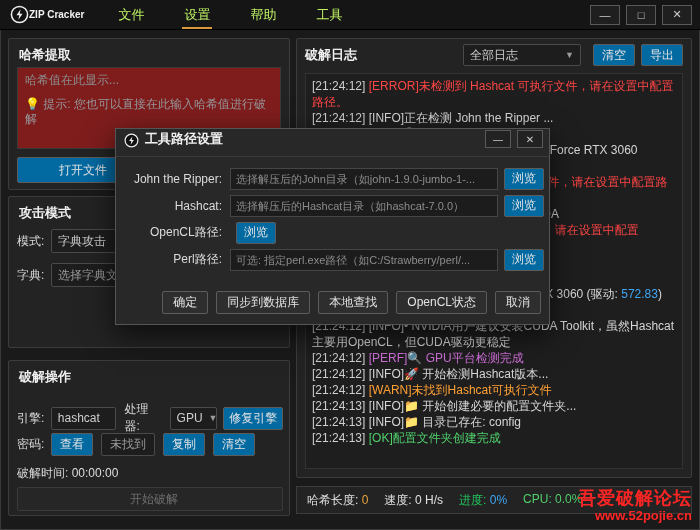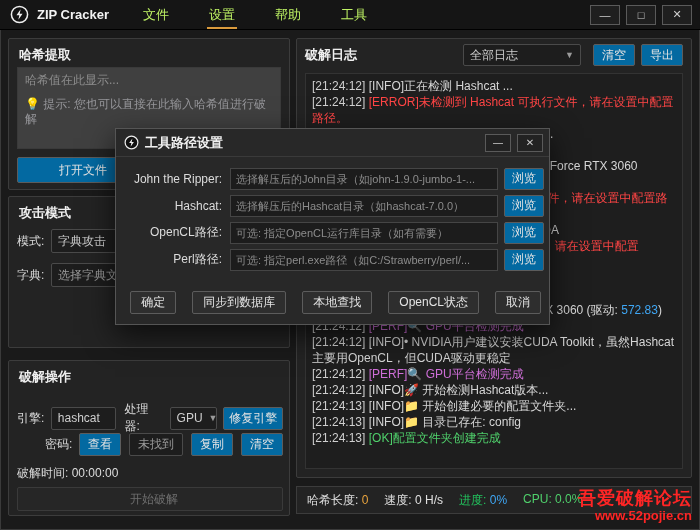--- a/index.html
+++ b/index.html
@@ -10,55 +10,55 @@
     font-family: "Liberation Sans", sans-serif;
     font-size: 12px;
     color: #ddd;
     overflow: hidden;
     box-shadow: inset 0 0 0 1px #3a3a3a;
   }
   
   .titlebar { position:absolute; left:0; top:0; width:700px; height:30px;
     background:#151515; border-bottom:1px solid #000; display:flex; align-items:center; }
   .logo { width:19px; height:19px; margin-left:10px; flex:0 0 auto; }
-  .app-title { font-weight:bold; font-size:13px; color:#f2f2f2; margin-left:8px; }
+  .app-title { font-weight:bold; font-size:10px; color:#f2f2f2; }
   .menus { display:flex; margin-left:14px; }
   .menu-item { padding:5px 14px; margin:0 6px; color:#bef264; font-size:13px; position:relative; }
   .menu-item.active::after { content:""; position:absolute; left:12px; right:12px; bottom:0;
     height:2px; background:#d99a3d; }
   .winbtns { margin-left:auto; display:flex; gap:6px; margin-right:8px; }
   .winbtn { width:30px; height:20px; border:1px solid #5a5a5a; background:#1f1f1f; color:#cfcfcf;
     display:flex; align-items:center; justify-content:center; font-size:11px; }
   
   .panel { position:absolute; background:#232323; border:1px solid #3c3c3c; border-radius:2px; }
   .panel-title { font-weight:bold; font-size:13px; color:#efefef; padding:7px 10px 0; }
   .lbl { color:#d8d8d8; }
   .btn { background:#0369a1; border:1px solid #5c5c5c; color:#e3e3e3; border-radius:2px;
     display:inline-flex; align-items:center; justify-content:center; font-size:12px; }
   .field { background:#1d1d1d; border:1px solid #4a4a4a; color:#cfcfcf; border-radius:2px;
     display:inline-flex; align-items:center; padding:0 6px; overflow:hidden; white-space:nowrap; }
   .selectbox { justify-content:space-between; }
   .arrow { font-size:9px; color:#9a9a9a; margin-left:6px; }
   
   #hash-panel { left:8px; top:38px; width:282px; height:152px; }
   .hash-area { position:absolute; left:8px; top:28px; width:264px; height:82px;
-    background:#404040; border:1px solid #3a3a3a; padding:5px 7px; color:#8d8d8d; line-height:15px; }
+    background:#7f1d1d; border:1px solid #3a3a3a; padding:5px 7px; color:#8d8d8d; line-height:15px; }
   .hash-tip { margin-top:9px; color:#96969a; }
   .open-btn { position:absolute; left:8px; top:118px; width:132px; height:26px; }
   
   #attack-panel { left:8px; top:196px; width:282px; height:152px; }
   .att-row1 { position:absolute; left:8px; top:32px; display:flex; align-items:center; }
   .att-row2 { position:absolute; left:8px; top:66px; display:flex; align-items:center; }
   .att-lbl { width:34px; }
   .att-field { width:170px; height:24px; }
   .dict-text { color:#9a9a9a; }
   
   #operate-panel { left:8px; top:360px; width:282px; height:156px; }
   .op-row1 { position:absolute; left:8px; top:40px; width:266px; display:flex; align-items:center; }
-  .op-row2 { position:absolute; left:8px; top:72px; width:266px; display:flex; align-items:center;justify-content:flex-end; }
+  .op-row2 { position:absolute; left:8px; top:72px; width:266px; display:flex; align-items:center; }
   .op-row3 { position:absolute; left:8px; top:104px; }
   .start-btn { position:absolute; left:8px; top:126px; width:266px; height:24px;
     background:#262626; border-color:#3a3a3a; color:#6e6e6e;padding-left:8px; }
   
   #log-panel { left:296px; top:38px; width:396px; height:440px; }
   .log-header { position:absolute; left:0; top:0; width:100%; height:32px;
     display:flex; align-items:center; padding:0 8px; }
   .log-title { font-weight:bold; font-size:13px; color:#efefef; margin-right:auto; }
   .log-select { width:118px; height:22px; margin-right:6px; }
   .log-btn { width:42px; height:22px; margin-left:6px; }
@@ -77,36 +77,36 @@
     background:#232323; border:1px solid #3c3c3c; display:flex; align-items:center; padding:0 10px; }
   .status-item { margin-right:16px; white-space:nowrap; }
   
   #watermark { position:absolute; right:8px; bottom:6px; text-align:right; z-index:60;
     color:#ff2525; font-weight:bold; line-height:1.15; }
   .wm1 { font-size:18px; letter-spacing:1px; }
   .wm2 { font-size:13px; }
   
   #dialog { position:absolute; left:115px; top:128px; width:435px; height:197px;
     background:#282828; border:1px solid #555; box-shadow:0 10px 28px rgba(0,0,0,.65); z-index:50; }
-  .dlg-titlebar { height:28px; display:flex; align-items:center; border-bottom:1px solid #3a3a3a;
-    padding:0 6px; }
+  .dlg-titlebar { height:28px; display:flex; align-items:flex-end; border-bottom:1px solid #3a3a3a;
+    padding:8px 6px; }
   .dlg-logo { width:15px; height:15px; margin:0 6px 0 2px; }
   .dlg-title { font-weight:bold; font-size:13px; color:#f0f0f0; }
   .dlg-winbtns { margin-left:auto; display:flex; gap:6px; }
   .dlg-winbtn { width:26px; height:18px; border:1px solid #5a5a5a; background:#222; color:#ccc;
     display:flex; align-items:center; justify-content:center; font-size:10px; }
   .dlg-rows { padding-top:8px; }
   .dialog-row { height:27px; display:flex; align-items:center; padding-left:6px; }
   .dlg-label { width:100px; text-align:right; margin-right:8px; color:#dcdcdc; font-size:12px; }
   .dlg-input { width:268px; height:22px; background:#1c1c1c; border:1px solid #454545;
     color:#bbb; font-size:11px; padding:0 5px; outline:none;
     font-family:"Liberation Sans", sans-serif; }
   .dlg-input::placeholder { color:#8c8c8c; opacity:1; }
   .dlg-browse { width:40px; height:22px; margin-left:6px; }
-  .dialog-buttons { position:absolute; right:8px; bottom:10px; display:flex; gap:16px; }
+  .dialog-buttons { position:absolute; right:8px; bottom:10px; display:flex; gap:8px; }
   .dlg-action { height:23px; padding:0 10px; background:#2e2e2e; }
 </style>
 </head>
 <body>
 
 <div class="titlebar">
   <svg class="logo" viewBox="0 0 20 20">
     <circle cx="10" cy="10" r="8.5" fill="#111" stroke="#eee" stroke-width="1.6"></circle>
     <path d="M11.2 4.5 L6.8 10.8 H9.8 L8.8 15.5 L13.2 9.2 H10.2 Z" fill="#eee"></path>
   </svg>
@@ -182,37 +182,37 @@
   <div class="log-header">
     <span class="log-title">破解日志</span>
     <div class="field selectbox log-select">
       <span>全部日志</span>
       <span class="arrow">▼</span>
     </div>
     <div class="btn log-btn">清空</div>
     <div class="btn log-btn">导出</div>
   </div>
   <div class="log-area">
-      <div class="log-line"><span class="c-time">[21:24:12] </span><span class="c-info">[INFO]正在检测 Hashcat ...</span></div>
       <div class="log-line"><span class="c-time">[21:24:12] </span><span class="c-error">[ERROR]未检测到 Hashcat 可执行文件，请在设置中配置路径。</span></div>
       <div class="log-line"><span class="c-time">[21:24:12] </span><span class="c-info">[INFO]正在检测 John the Ripper ...</span></div>
       <div class="log-line"><span class="c-time">[21:24:12] </span><span class="c-info">[INFO]🔍 开始检测GPU平台...</span></div>
       <div class="log-line"><span class="c-time">[21:24:12] </span><span class="c-info">[INFO]🔍 检测到NVIDIA GPU: GeForce RTX 3060</span></div>
       <div class="log-line"><span class="c-time">[21:24:12] </span><span class="c-info">[INFO]正在检查引擎可用性...</span></div>
       <div class="log-line"><span class="c-time">[21:24:12] </span><span class="c-error">[ERROR]未检测到 John 可执行文件，请在设置中配置路径。</span></div>
       <div class="log-line"><span class="c-time">[21:24:12] </span><span class="c-info">[INFO]OpenCL 平台: NVIDIA CUDA</span></div>
       <div class="log-line"><span class="c-time">[21:24:12] </span><span class="c-error">[ERROR]John the Ripper 不可用，请在设置中配置</span></div>
       <div class="log-line"><span class="c-time">[21:24:12] </span><span class="c-info">[INFO]设备数量: 1</span></div>
       <div class="log-line"><span class="c-time">[21:24:12] </span><span class="c-info">[INFO]显存: 12288 MB</span></div>
       <div class="log-line"><span class="c-time">[21:24:12] </span><span class="c-perf">[PERF]🔍 开始GPU性能检测...</span></div>
       <div class="log-line"><span class="c-time">[21:24:12] </span><span class="c-info">[INFO]GPU: NVIDIA GeForce RTX 3060 (驱动: </span><span class="c-blue">572.83</span><span class="c-info">)</span></div>
       <div class="log-line"><span class="c-time">[21:24:12] </span><span class="c-perf">[PERF]🔍 GPU平台检测完成</span></div>
       <div class="log-line"><span class="c-time">[21:24:12] </span><span class="c-info">[INFO]• NVIDIA用户建议安装CUDA Toolkit，虽然Hashcat主要用OpenCL，但CUDA驱动更稳定</span></div>
       <div class="log-line"><span class="c-time">[21:24:12] </span><span class="c-perf">[PERF]🔍 GPU平台检测完成</span></div>
       <div class="log-line"><span class="c-time">[21:24:12] </span><span class="c-info">[INFO]🚀 开始检测Hashcat版本...</span></div>
+      <div class="log-line"><span class="c-time">[21:24:12] </span><span class="c-warn">[WARN]未找到Hashcat可执行文件</span></div>
       <div class="log-line"><span class="c-time">[21:24:13] </span><span class="c-info">[INFO]📁 开始创建必要的配置文件夹...</span></div>
       <div class="log-line"><span class="c-time">[21:24:13] </span><span class="c-info">[INFO]📁 目录已存在: config</span></div>
       <div class="log-line"><span class="c-time">[21:24:13] </span><span class="c-ok">[OK]配置文件夹创建完成</span></div>
     </div>
 </div>
 
 <div id="statusbar">
   <span style="display:flex">
       <span class="status-item"><span style="color: rgb(224, 224, 224);">哈希长度: </span><span style="color: rgb(232, 163, 61);">0</span></span>
       <span class="status-item"><span style="color: rgb(224, 224, 224);">速度: </span><span style="color: rgb(224, 224, 224);">0 H/s</span></span>
@@ -244,21 +244,20 @@
         <input class="dlg-input" placeholder="选择解压后的John目录（如john-1.9.0-jumbo-1-..." style="">
         <div class="btn dlg-browse">浏览</div>
       </div>
       <div class="dialog-row">
         <div class="dlg-label">Hashcat:</div>
         <input class="dlg-input" placeholder="选择解压后的Hashcat目录（如hashcat-7.0.0）" style="">
         <div class="btn dlg-browse">浏览</div>
       </div>
       <div class="dialog-row">
         <div class="dlg-label">OpenCL路径:</div>
-        <input class="dlg-input" placeholder="可选: 指定OpenCL运行库目录（如有需要）" style="">
         <div class="btn dlg-browse">浏览</div>
       </div>
       <div class="dialog-row">
         <div class="dlg-label">Perl路径:</div>
         <input class="dlg-input" placeholder="可选: 指定perl.exe路径（如C:/Strawberry/perl/..." style="">
         <div class="btn dlg-browse">浏览</div>
       </div>
     </div>
   <div class="dialog-buttons">
       <div class="btn dlg-action">确定</div>

